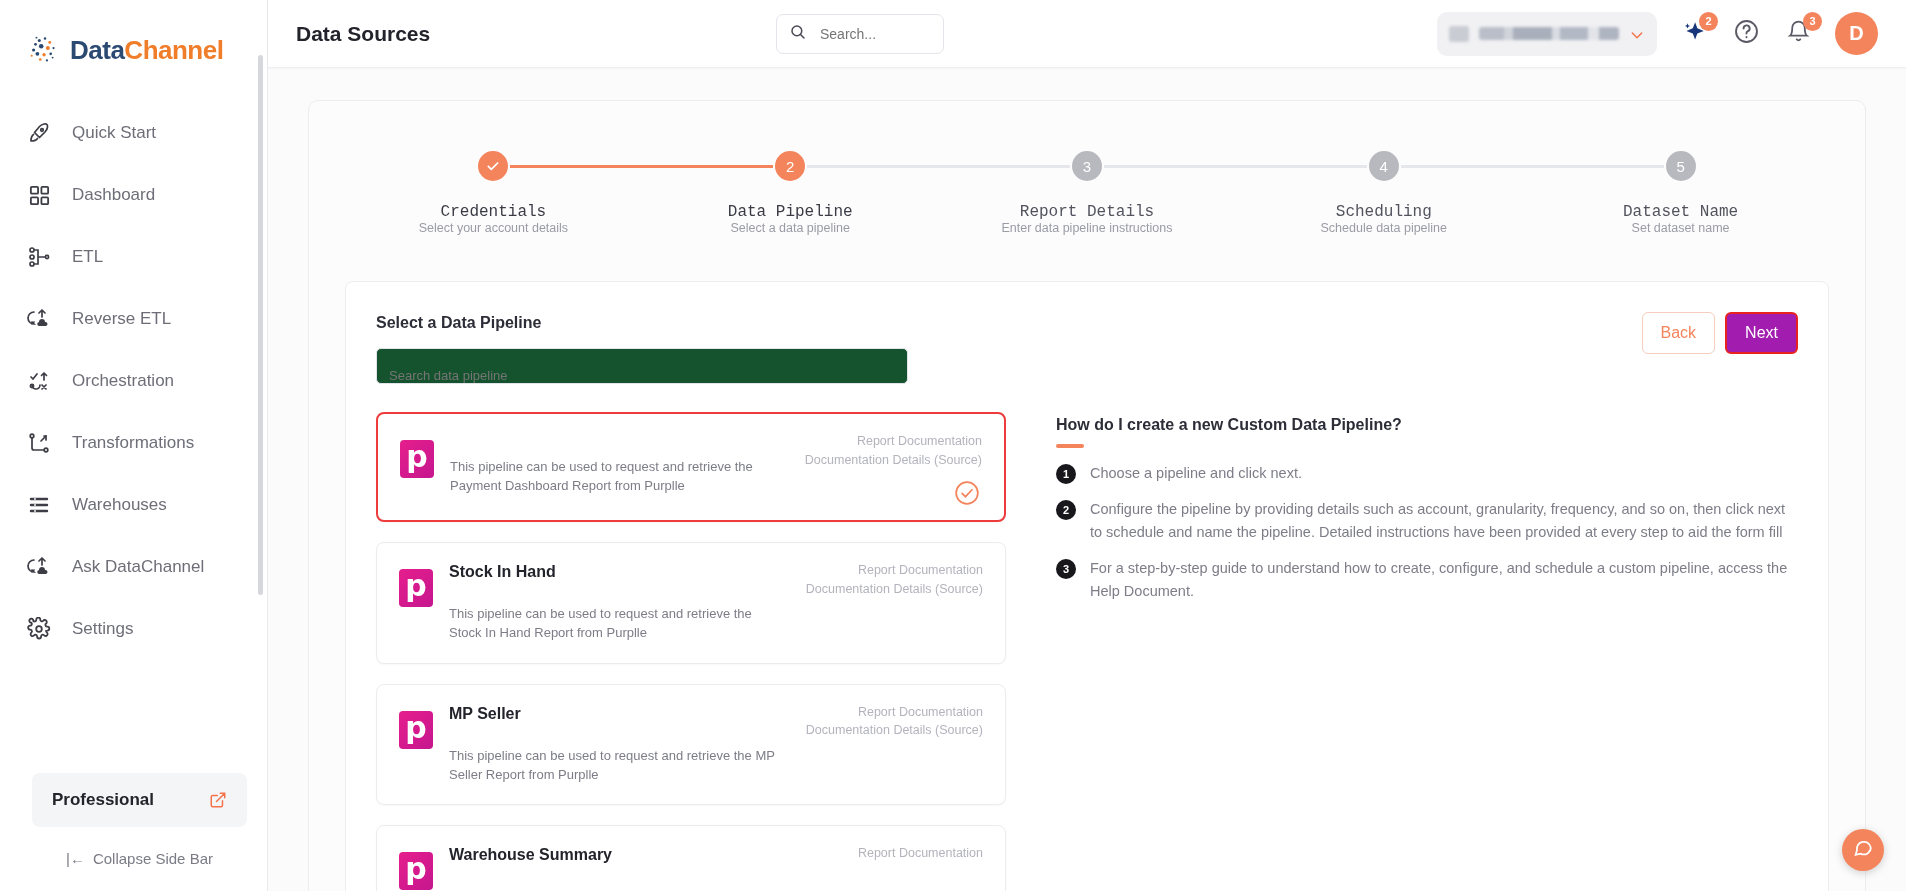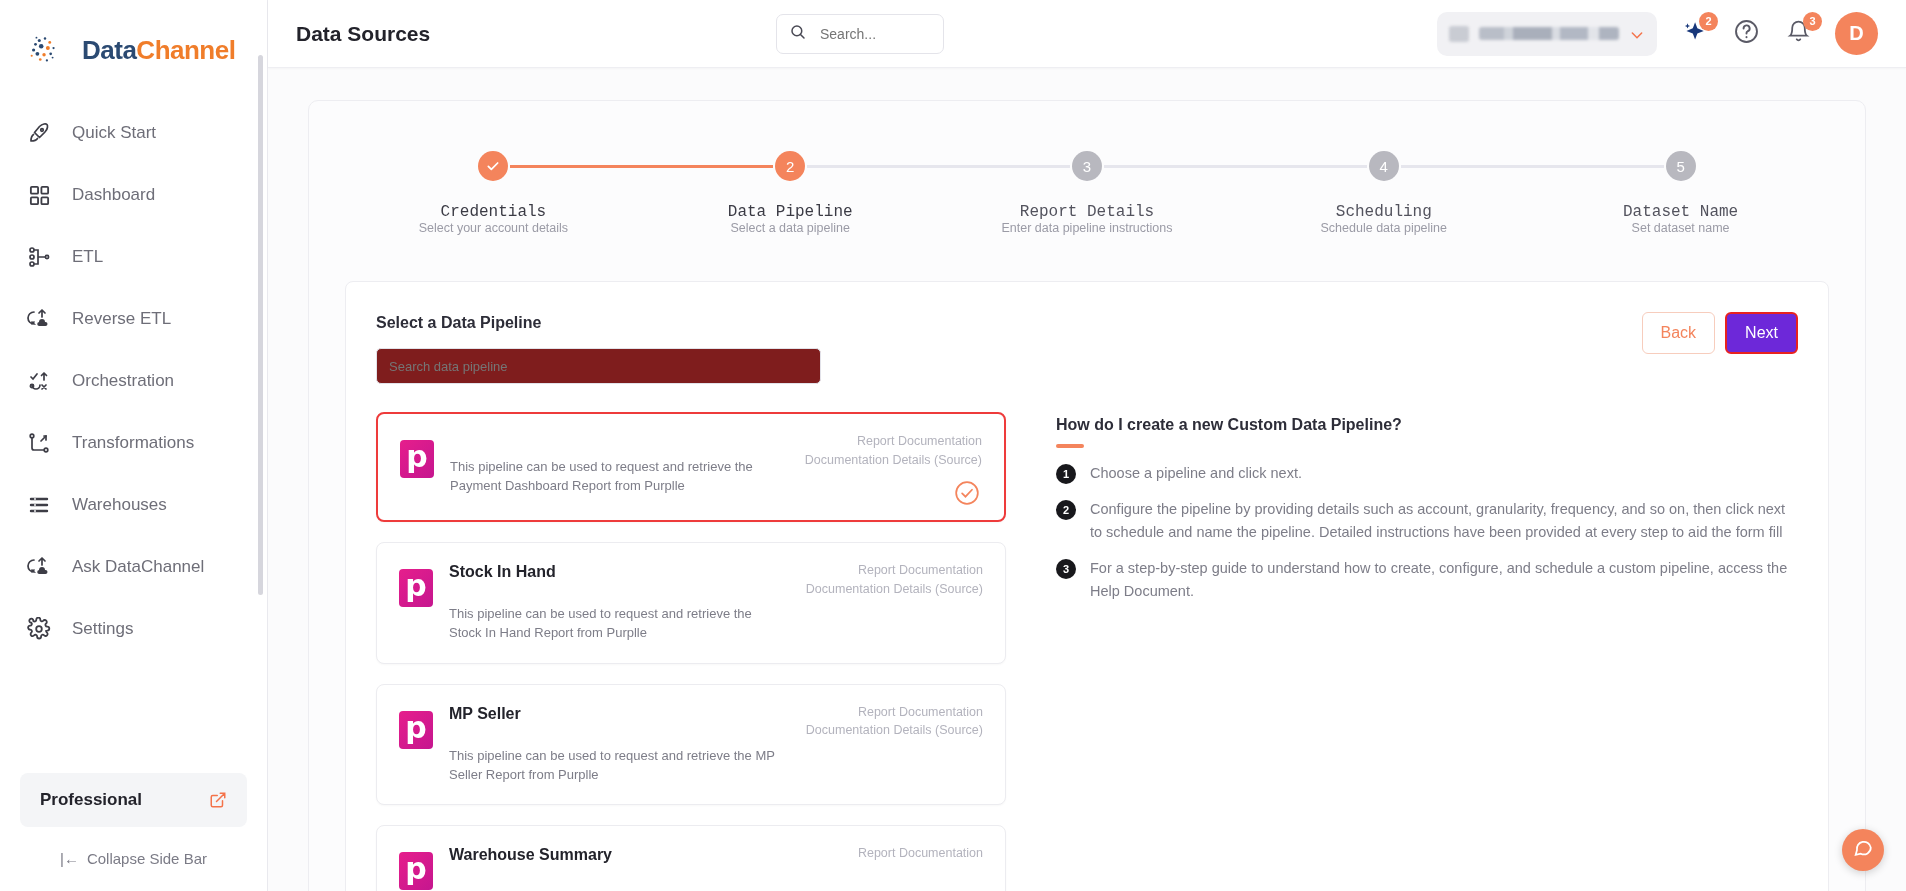--- a/index.html
+++ b/index.html
@@ -9,35 +9,35 @@
     background: #ffffff; overflow: hidden;
   }
   #app { position: relative; width: 1906px; height: 891px; background:#fff; display:flex; }
 
   
   .sidebar {
     width: 268px; height: 891px; background:#fff;
     border-right: 1px solid #e9e9ee;
     display:flex; flex-direction:column; position:relative; flex:0 0 268px;
   }
-  .brand { display:flex; align-items:center; gap:18px; padding: 28px 0 0 26px; height: 72px; }
+  .brand { display:flex; align-items:center; gap:6px; padding: 28px 0 0 26px; height: 72px; }
   .brand-logo { width: 38px; height: 38px; flex:0 0 38px; }
   .brand-text { font-size: 26px; font-weight: 700; letter-spacing:-0.5px; white-space:nowrap;}
   .brand-text .b1 { color:#2b4a72; }
   .brand-text .b2 { color:#f07d2a; }
 
   .nav { margin-top: 30px; display:flex; flex-direction:column; }
   .nav-item {
     display:flex; align-items:center; gap:20px;
     height: 62px; padding-left: 26px; cursor:pointer;
   }
   .nav-icon { width: 26px; height: 26px; flex:0 0 26px; display:flex; align-items:center; justify-content:center; color:#3d3d46; }
   .nav-label { font-size: 17px; color:#6e6e78; white-space:nowrap; }
 
-  .sidebar-bottom { position:absolute; bottom: 0; left:0; right:0; padding: 0 20px 14px 20px; text-align: right; }
+  .sidebar-bottom { position:absolute; bottom: 0; left:12px; right:0; padding: 0 20px 14px 20px; text-align: right; }
   .plan-box {
     background:#f4f5f7; border-radius: 8px; height: 54px;
     display:flex; align-items:center; justify-content:space-between;
     padding: 0 20px; margin-bottom: 12px;
   }
   .plan-name { font-size: 17px; font-weight: 700; color:#23232b; }
   .plan-ext { color:#f4734a; width:18px; height:18px; display:flex; }
   .collapse-row { display:flex; align-items:center; justify-content:center; gap:8px; height: 38px; cursor:pointer; }
   .collapse-row span { font-size: 15px; color:#7b7b86; }
 
@@ -114,35 +114,35 @@
   .step-sub { font-size: 12.5px; color:#9b9ba6; }
 
   
   .inner-card {
     margin: 46px 36px 0 36px; background:#fff;
     border:1px solid #ededf1; border-radius: 8px; padding: 32px 30px 10px 30px;
     min-height: 600px; position:relative;
   }
   .sel-title { font-size: 16px; font-weight: 700; color:#2d2d38; }
   .search-pipeline {
-    margin-top: 16px; width: 445px; height: 36px;
-    border: 1px solid #e2e2e9; border-radius: 5px; background:#7f1d1d;
-    display:flex; align-items:center; padding: 0 12px;
+    margin-top: 16px; width: 532px; height: 36px;
+    border: 1px solid #e2e2e9; border-radius: 5px; background:#14532d;
+    display:flex; align-items:flex-end; padding: 0 12px;
   }
   .search-pipeline input {
     border:none; outline:none; width:100%; font-size: 13px; color:#9a9aa4;
     font-family:"Liberation Sans", sans-serif; background:transparent;
   }
   .btn-row { position:absolute; right: 30px; top: 30px; display:flex; gap: 10px; align-items:center; }
   .btn {
     height: 42px; min-width: 66px; border-radius: 6px; font-size: 16px;
     display:flex; align-items:center; justify-content:center; cursor:pointer; padding: 0 18px;
   }
   .btn-back { background:#fff; border:1px solid #f7cdbd; color:#f4845c; }
-  .btn-next { background:#6d28d9; color:#fff; border:2px solid #e8221f; }
+  .btn-next { background:#a21caf; color:#fff; border:2px solid #e8221f; }
 
   .body-cols { display:flex; gap: 50px; margin-top: 28px; }
   .list-col { width: 630px; flex: 0 0 630px; }
   .help-col { flex:1; padding-top: 4px; }
 
   .pipe-card {
     background:#fff; border:1px solid #ececf0; border-radius: 8px;
     padding: 20px 22px; display:flex; gap: 16px; margin-bottom: 20px; position:relative;
     min-height: 110px; box-shadow: 0 1px 2px rgba(0,0,0,0.03); cursor:pointer;
   }

